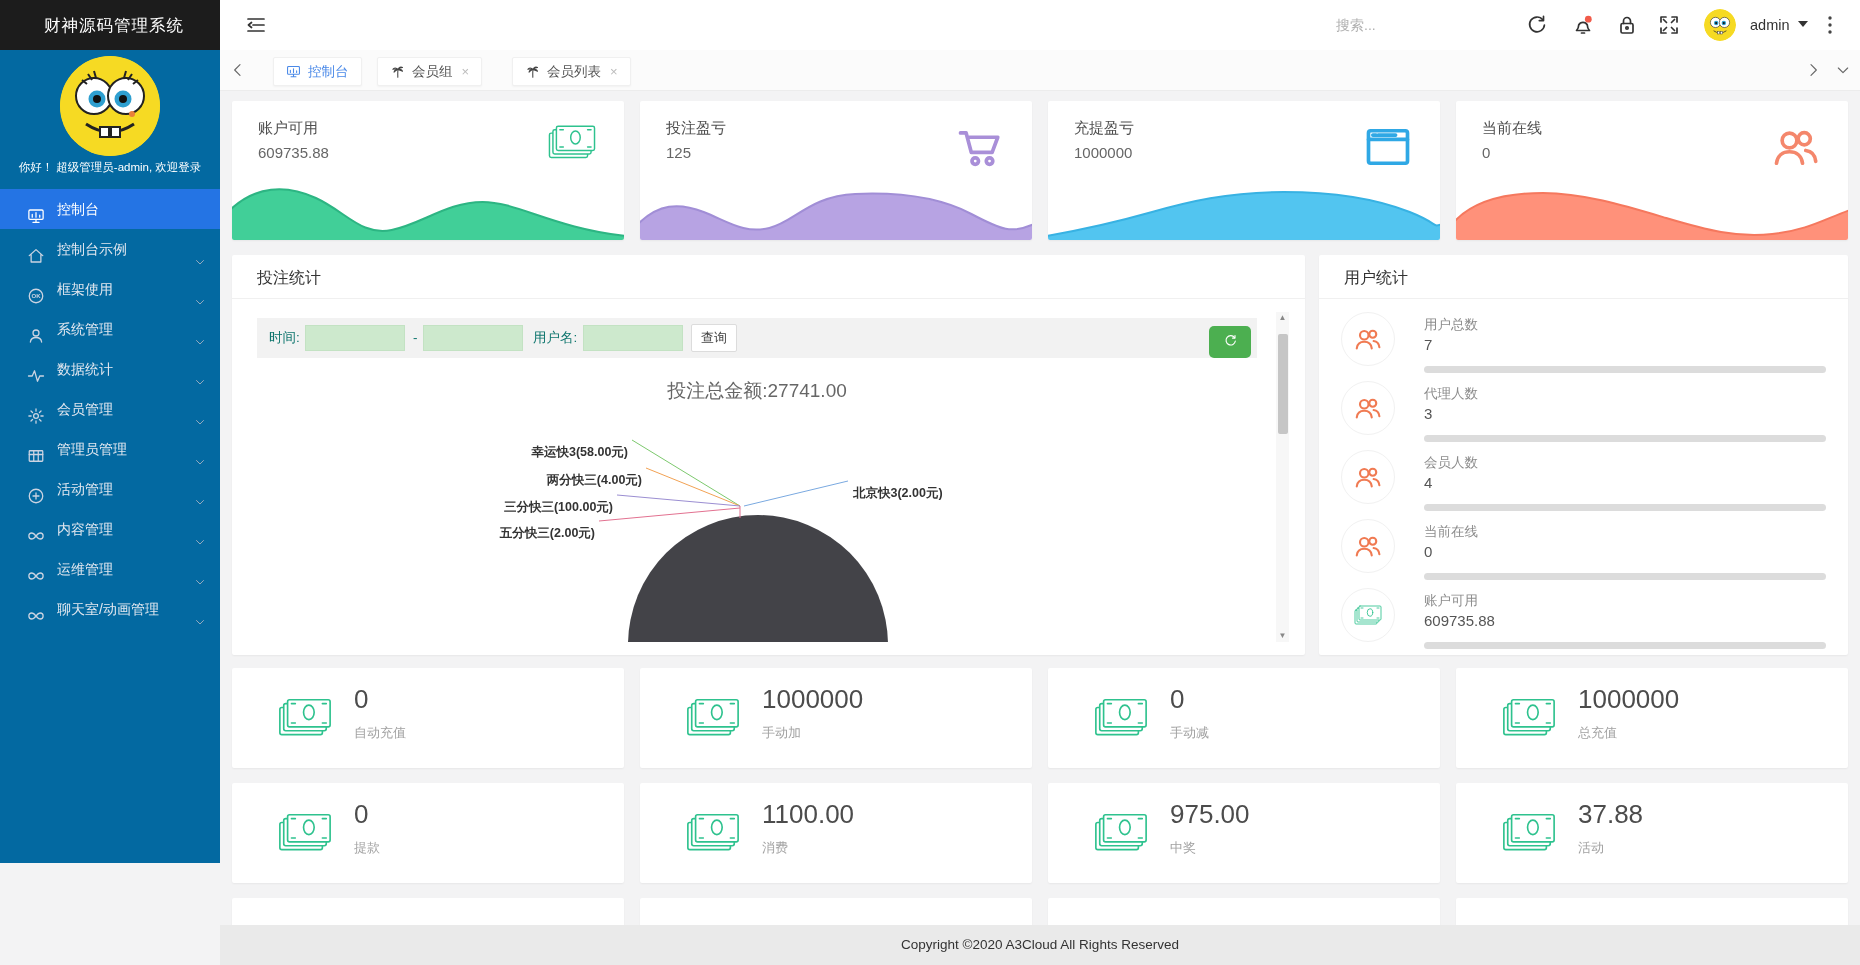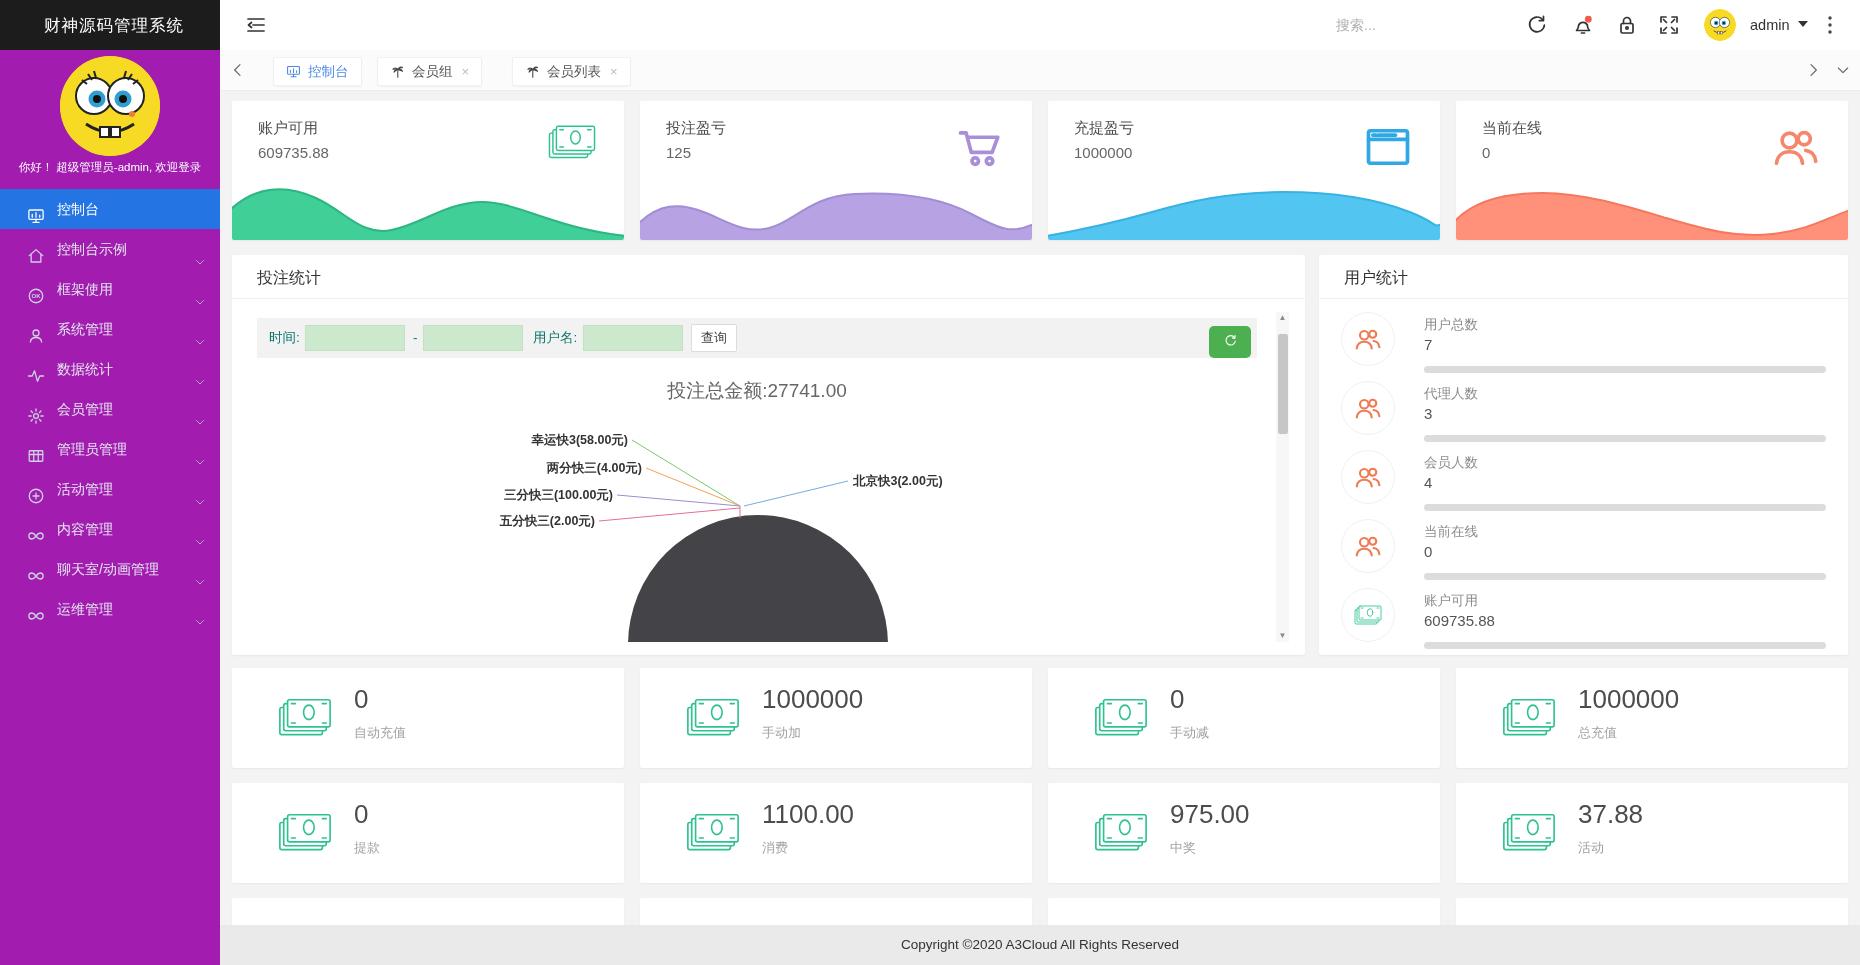--- a/index.html
+++ b/index.html
@@ -13,21 +13,21 @@
   .hbtn { position:absolute; top:13px; width:24px; height:24px; color:#333; cursor:pointer; }
   #search { position:absolute; left:1290px; top:10px; width:210px; height:30px; border:none; outline:none;
             font-size:14px; color:#666; background:transparent; padding-left:46px; }
   #search::placeholder { color:#b0b0b0; }
   #avatar-sm { position:absolute; left:1704px; top:9px; width:32px; height:32px; border-radius:50%; overflow:hidden; cursor:pointer; }
   #admin-wrap { position:absolute; left:1750px; top:0; height:50px; line-height:50px; font-size:14.5px; color:#333; cursor:pointer; }
   .caret-down { display:inline-block; width:0; height:0; border:5px solid transparent; border-top:6px solid #333;
                 margin-left:8px; vertical-align:-2px; }
 
   
-  #sidebar { position:absolute; left:0; top:50px; width:220px; height:915px; background:#a21caf; z-index:20;text-decoration:underline; }
+  #sidebar { position:absolute; left:0; top:50px; width:220px; height:813px; background:#0369a1; z-index:20;text-decoration:underline; }
   #side-avatar { position:absolute; left:60px; top:6px; width:100px; height:100px; border-radius:50%; overflow:hidden; background:#f6da23; }
   #greeting { position:absolute; left:0; top:110px; width:220px; text-align:center; color:#fff; font-size:11.5px; }
   #menu { position:absolute; left:0; top:139px; width:220px; }
   .mitem { position:relative; height:40px; line-height:40px; color:#e3e8f0; font-size:14px; cursor:pointer; }
   .mitem .mico { position:absolute; left:27px; top:11px; width:18px; height:18px; color:#ccd4e2; }
   .mitem .mlabel { position:absolute; left:57px; }
   .mitem .mchev { position:absolute; right:14px; top:14px; width:12px; height:12px; color:#aeb6c4; }
   .mitem.active { background:#2474e4; color:#fff; }
   .mitem.active .mico { color:#fff; }
 
@@ -72,21 +72,21 @@
   #green-refresh { position:absolute; left:952px; top:8px; width:42px; height:32px; background:#4caf50; border:none;
                    border-radius:5px; color:#fff; cursor:pointer; }
   
   #bet-sbar { position:absolute; left:1044px; top:57px; width:13px; height:330px; background:#f7f7f7; }
   #bet-sbar .sarrow { position:absolute; left:0; width:13px; height:12px; font-size:8px; color:#888; text-align:center; line-height:12px; cursor:pointer; }
   #bet-sthumb { position:absolute; left:1.5px; top:22px; width:10px; height:100px; background:#c6c6c6; border-radius:2px; cursor:pointer; }
 
   
   #pie-area { position:absolute; left:0; top:46px; width:1000px; height:284px; overflow:hidden; }
   #pie-title { position:absolute; left:0; top:20px; width:100%; text-align:center; font-size:19px; color:#666; }
-  .pie-label { position:absolute; font-size:12.5px; font-weight:bold; color:#333; white-space:nowrap; }
+  .pie-label { position:absolute; font-size:12.5px; font-weight:bold; color:#333; white-space:nowrap;margin-top:12px; }
 
   
   .urow { position:absolute; left:0; width:529px; height:62px;text-align:right; }
   .ucircle { position:absolute; left:22px; top:2px; width:54px; height:54px; border-radius:50%;
              border:1px solid #f1f1f1; background:#fff; }
   .ucircle svg { position:absolute; left:11px; top:11px; width:30px; height:30px; }
   .ulabel { position:absolute; left:105px; top:6px; font-size:13.5px; color:#8c8c8c; }
   .uvalue { position:absolute; left:105px; top:26px; font-size:15px; color:#555; }
   .ubar { position:absolute; left:105px; right:22px; top:56px; height:7px; background:#dcdcdc; border-radius:4px; }
 
@@ -267,30 +267,30 @@
           </svg></span>
       <span class="mlabel">内容管理</span>
       <span class="mchev"><svg class="line" viewBox="0 0 24 24">
             <path d="M5 9l7 7 7-7"></path>
           </svg></span>
     </div>
     <div class="mitem">
       <span class="mico"><svg class="line" viewBox="0 0 24 24">
             <path d="M12 12c-2-2.6-3.5-4-5.5-4a4 4 0 0 0 0 8c2 0 3.5-1.4 5.5-4zm0 0c2 2.6 3.5 4 5.5 4a4 4 0 0 0 0-8c-2 0-3.5 1.4-5.5 4z"></path>
           </svg></span>
+      <span class="mlabel">运维管理</span>
+      <span class="mchev"><svg class="line" viewBox="0 0 24 24">
+            <path d="M5 9l7 7 7-7"></path>
+          </svg></span>
+    </div>
+    <div class="mitem">
+      <span class="mico"><svg class="line" viewBox="0 0 24 24">
+            <path d="M12 12c-2-2.6-3.5-4-5.5-4a4 4 0 0 0 0 8c2 0 3.5-1.4 5.5-4zm0 0c2 2.6 3.5 4 5.5 4a4 4 0 0 0 0-8c-2 0-3.5 1.4-5.5 4z"></path>
+          </svg></span>
       <span class="mlabel">聊天室/动画管理</span>
-      <span class="mchev"><svg class="line" viewBox="0 0 24 24">
-            <path d="M5 9l7 7 7-7"></path>
-          </svg></span>
-    </div>
-    <div class="mitem">
-      <span class="mico"><svg class="line" viewBox="0 0 24 24">
-            <path d="M12 12c-2-2.6-3.5-4-5.5-4a4 4 0 0 0 0 8c2 0 3.5-1.4 5.5-4zm0 0c2 2.6 3.5 4 5.5 4a4 4 0 0 0 0-8c-2 0-3.5 1.4-5.5 4z"></path>
-          </svg></span>
-      <span class="mlabel">运维管理</span>
       <span class="mchev"><svg class="line" viewBox="0 0 24 24">
             <path d="M5 9l7 7 7-7"></path>
           </svg></span>
     </div>
   </div>
 </div>
 
 <div id="main">
 
   <div id="tabbar">

